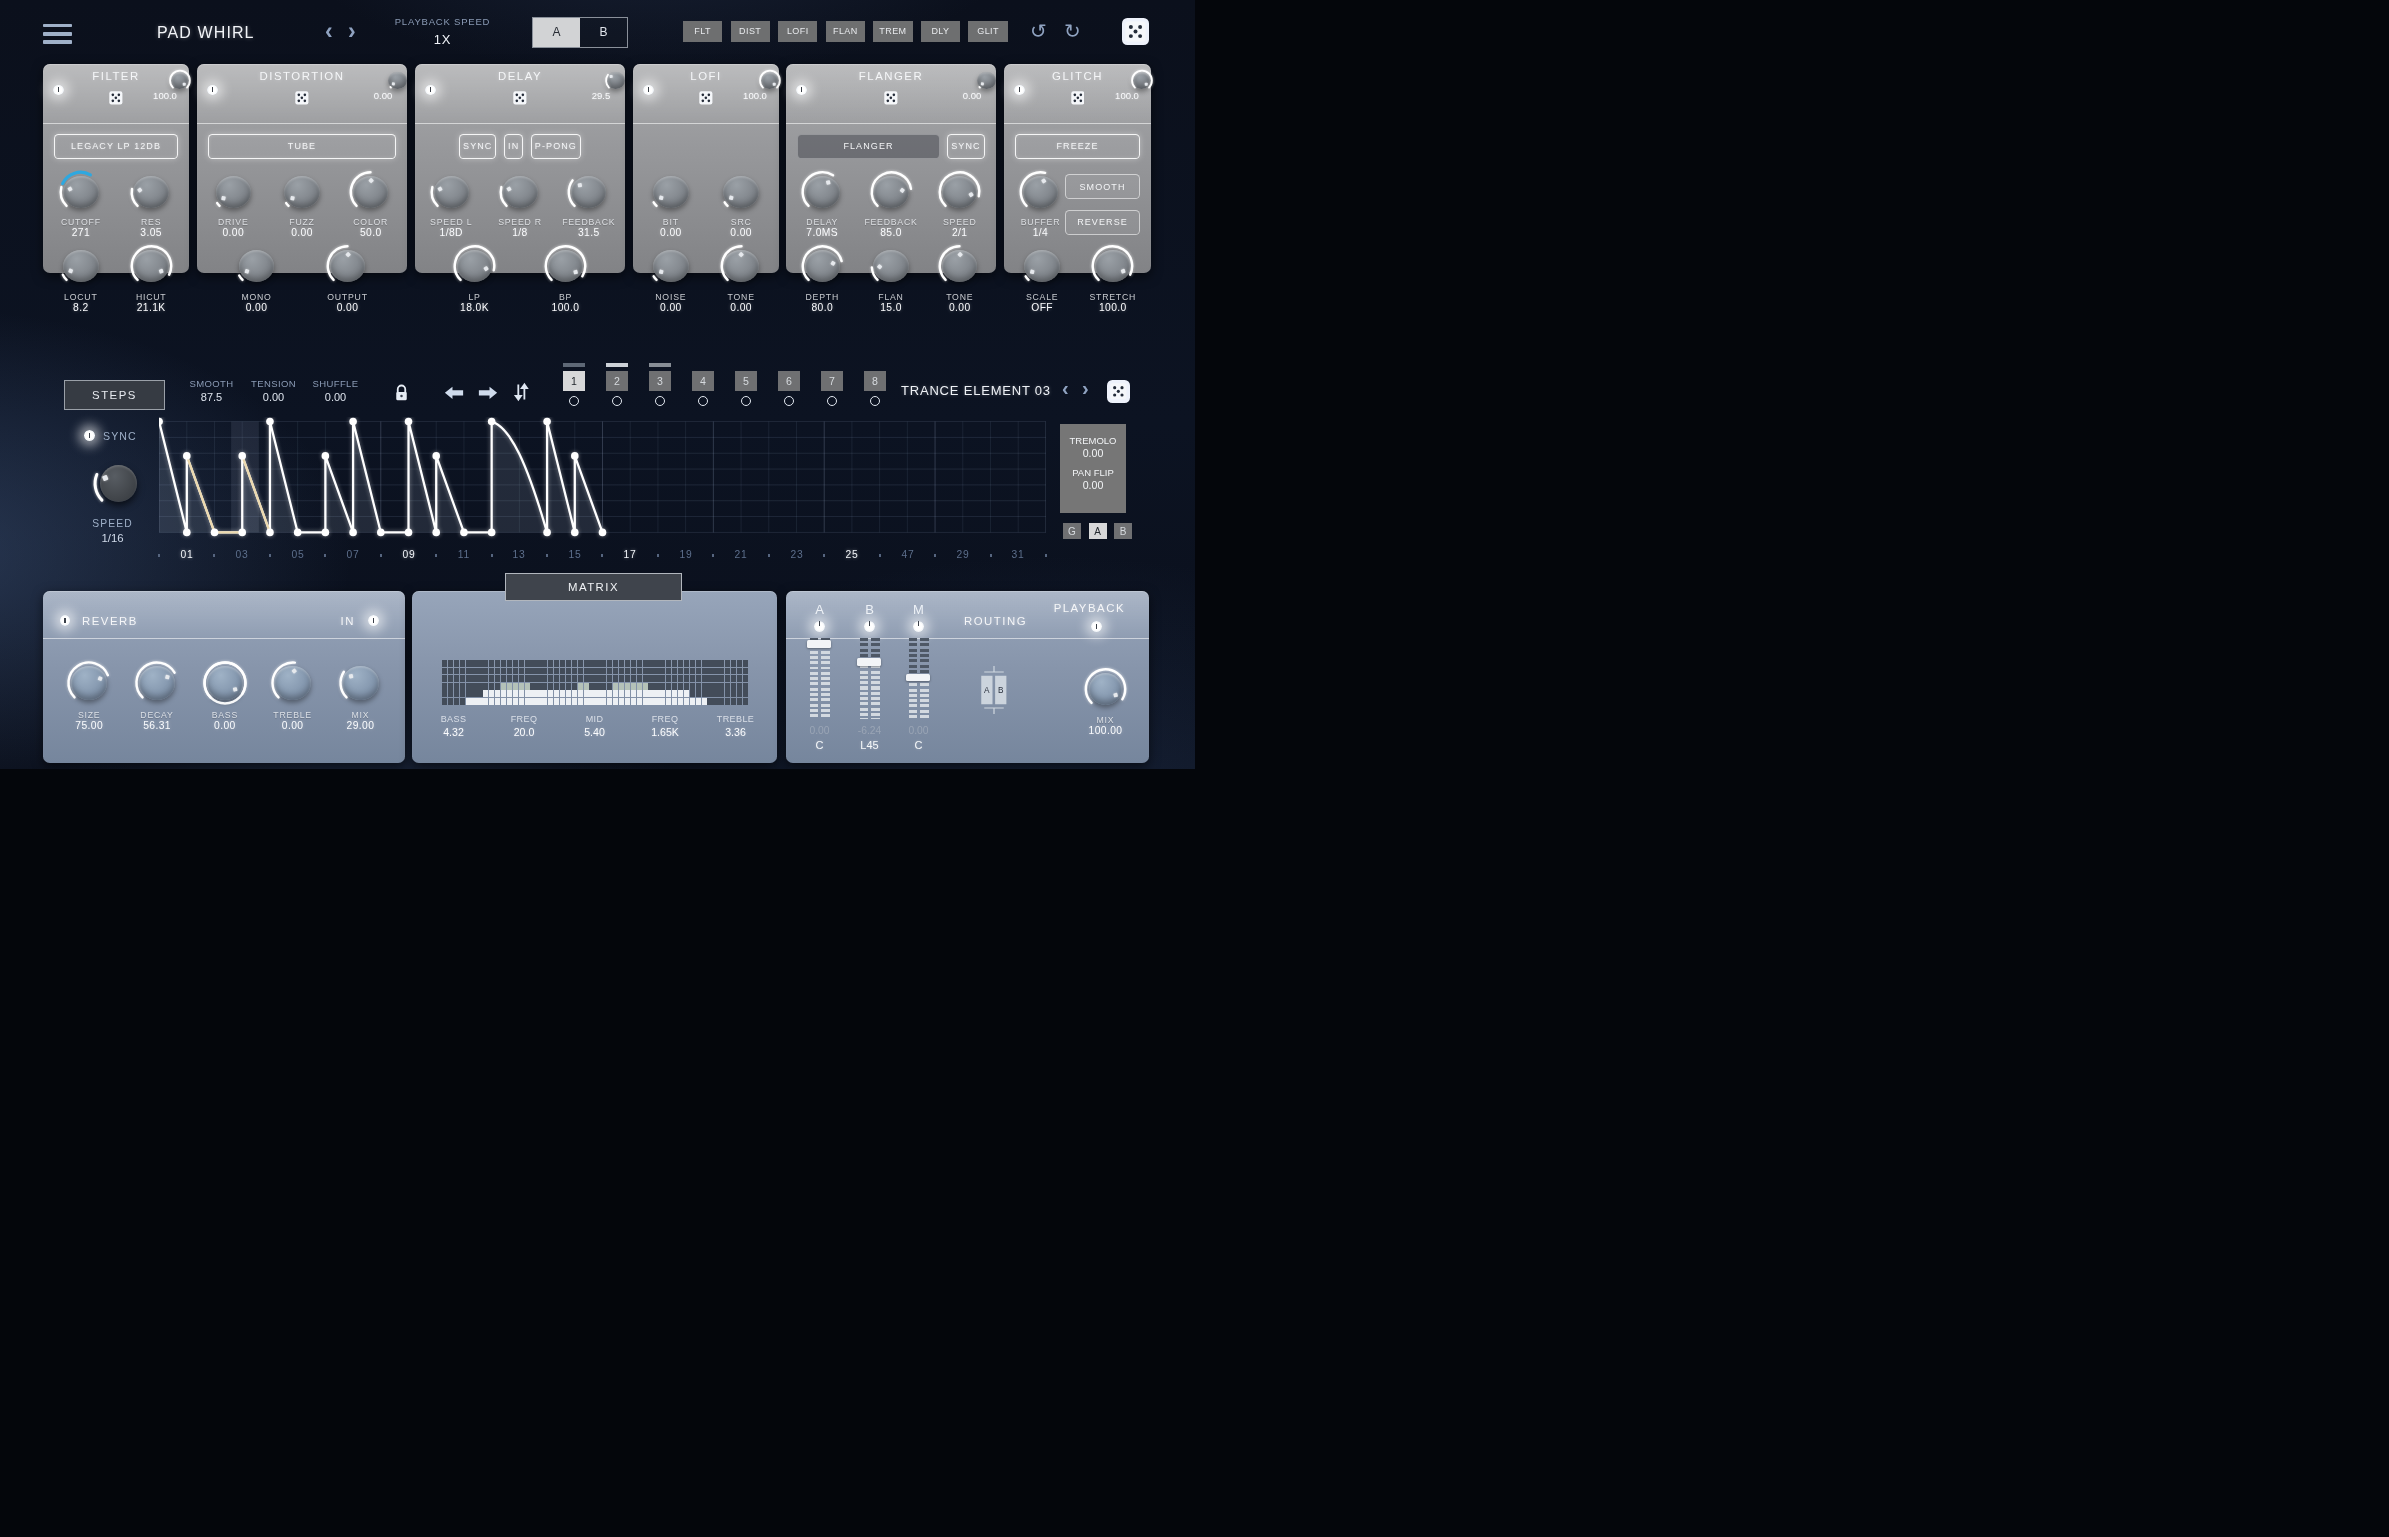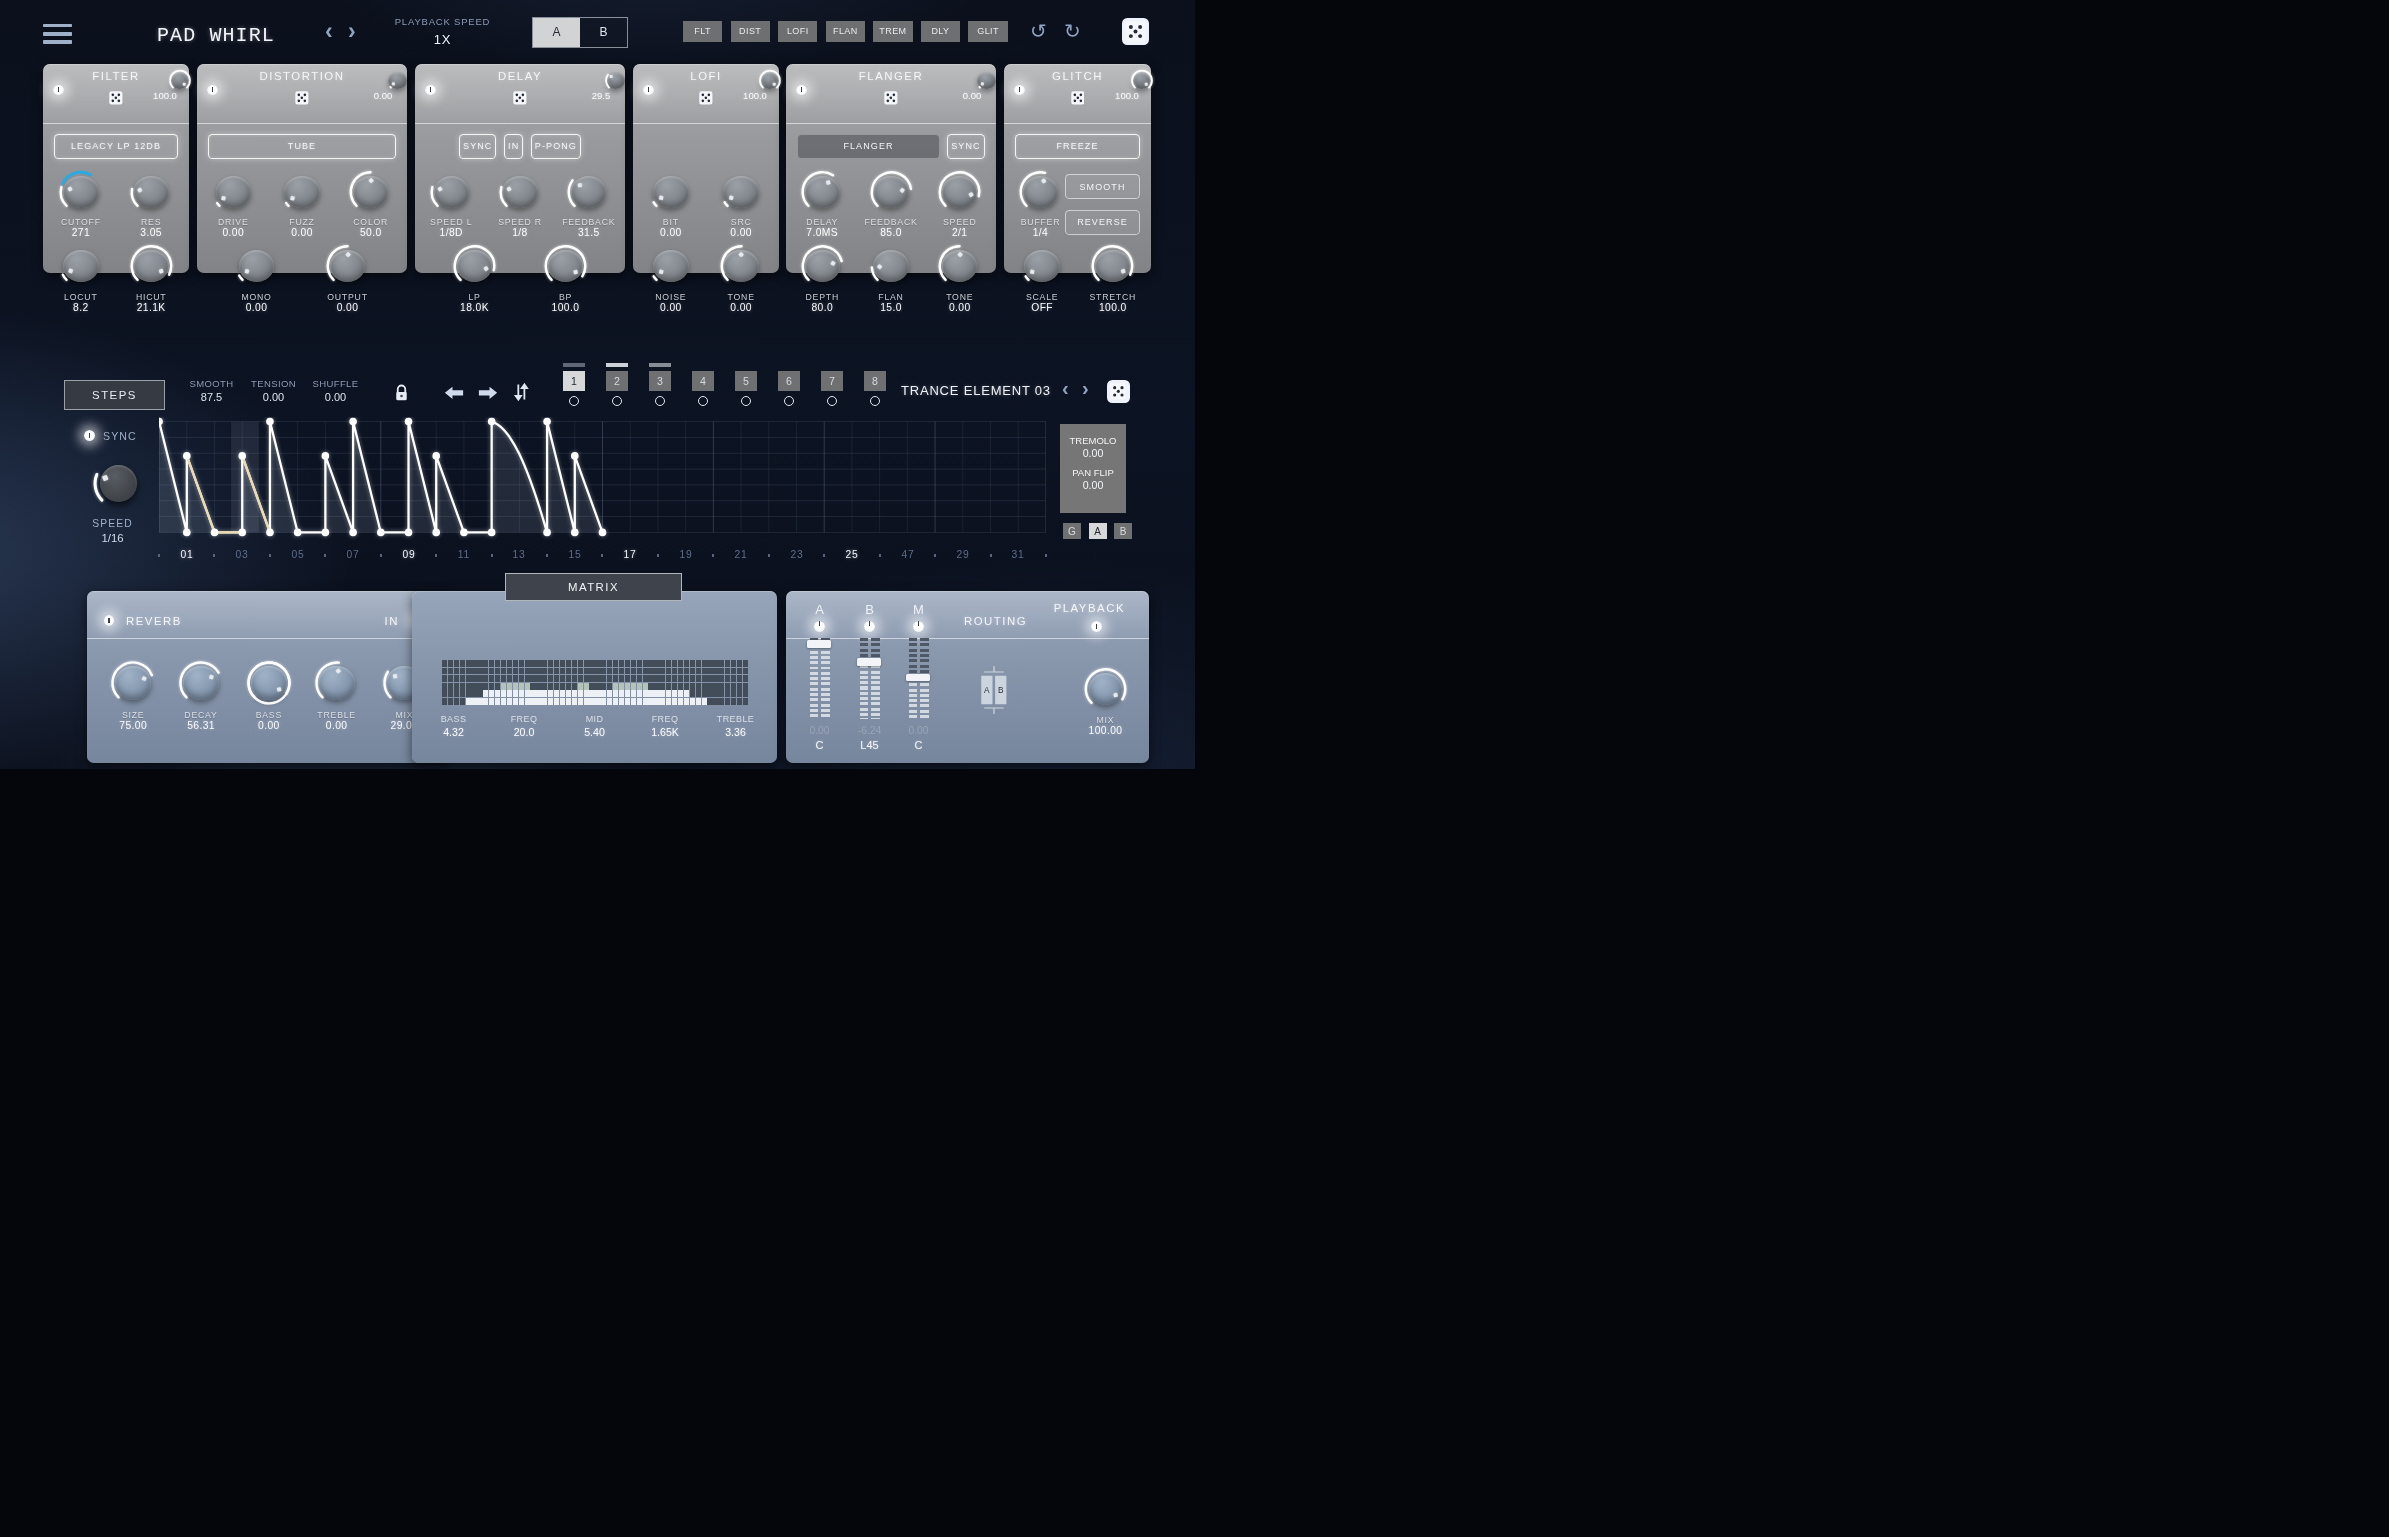--- a/index.html
+++ b/index.html
@@ -8,21 +8,21 @@
     background:
       radial-gradient(684px 395px at -6% 72%, rgba(96,128,180,.34), transparent 62%),
       radial-gradient(577px 319px at 30% 110%, rgba(86,116,168,.30), transparent 60%),
       radial-gradient(835px 494px at 88% 112%, rgba(64,94,146,.26), transparent 62%),
       radial-gradient(608px 228px at 55% -8%, rgba(60,80,120,.25), transparent 60%),
       linear-gradient(180deg,#0b101c 0%, #0c1322 55%, #0a0f1b 100%);
     color:#e8ecf2; user-select:none;}
   .abs{position:absolute;}
   
   .hamburger span{display:block;width:29px;height:3.8px;border-radius:0.8px;background:#9fb0c8;margin:4.6px 0;}
-  #title{font-size:20px;letter-spacing:1.1px;color:#f2f4f8;text-shadow:0 0 4.6px rgba(255,255,255,.35);font-family:Liberation Mono, monospace;}
+  #title{font-size:16px;letter-spacing:1.1px;color:#f2f4f8;text-shadow:0 0 4.6px rgba(255,255,255,.35);}
   .chev{font-size:23px;line-height:20px;color:#8fa2c0;font-weight:bold;cursor:pointer;}
   .lbl-dim{color:#8b9bb5;font-size:9.5px;letter-spacing:0.8px;}
   .val-big{color:#f0f3f8;font-size:13px;letter-spacing:0.8px;}
   #ab-group{display:flex;border:0.8px solid #8a909a;}
   .ab-btn{width:47px;height:29px;display:flex;align-items:center;justify-content:center;font-size:12px;color:#dfe3ea;background:rgba(20,26,38,.35);}
   .ab-btn.sel{background:#d2d3d5;color:#262b33;}
   #fx-shortcuts{display:flex;gap:8.4px;}
   .fx-chip{min-width:30px;padding:0 4.6px;height:20.5px;display:flex;align-items:center;justify-content:center;background:#6e6f70;color:#e8eaed;font-size:9px;letter-spacing:0.4px;}
   .uglyph{font-family:"DejaVu Sans",sans-serif;font-size:20px;color:#8fa2c0;line-height:20px;}
   .dice-btn{background:#eef2fb;border-radius:5.3px;display:flex;align-items:center;justify-content:center;}
@@ -900,21 +900,21 @@
     <div class="tv">0.00</div>
   </div>
   <div class="abs" id="gab">
       <div class="gab-chip">G</div>
       <div class="gab-chip sel">A</div>
       <div class="gab-chip">B</div>
     </div>
 
   <div class="abs" id="matrix-btn">MATRIX</div>
 
-  <div class="bmod" id="reverb-mod" style="left:43px;width:362px;margin-left:44px;">
+  <div class="bmod" id="reverb-mod" style="left:43px;width:362px;">
     <div class="bmod-head">
       <div class="power" style="left:16.7px;top:24px;">
           <i></i>
         </div>
       <div class="abs bmod-title" style="left:39px;top:23.5px;">REVERB</div>
       <div class="abs bmod-title" style="right:50px;top:23.5px;">IN</div>
       <div class="power" style="right:26px;top:24px;">
           <i></i>
         </div>
     </div>

